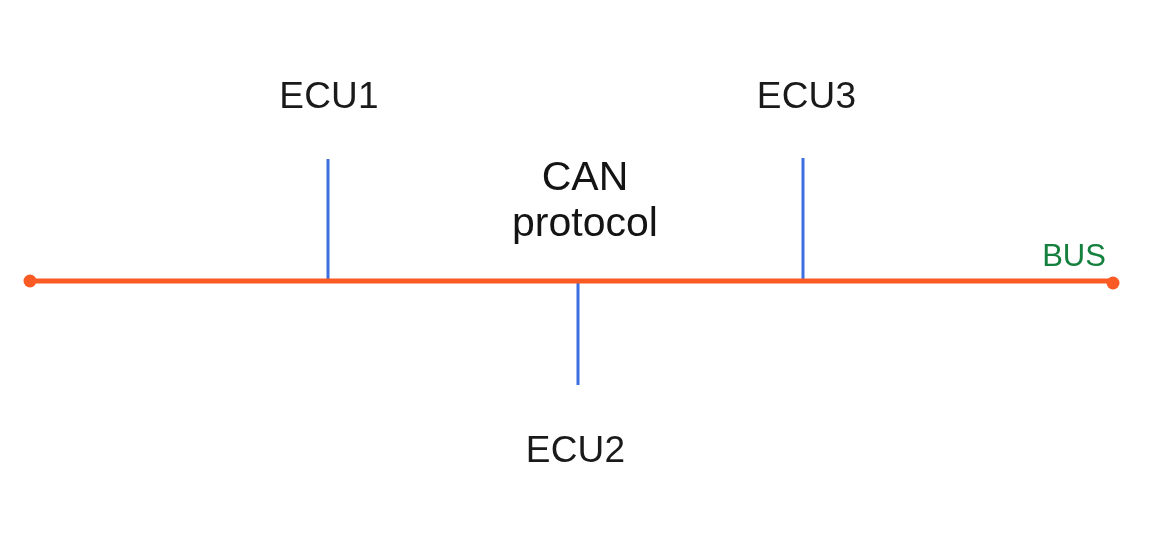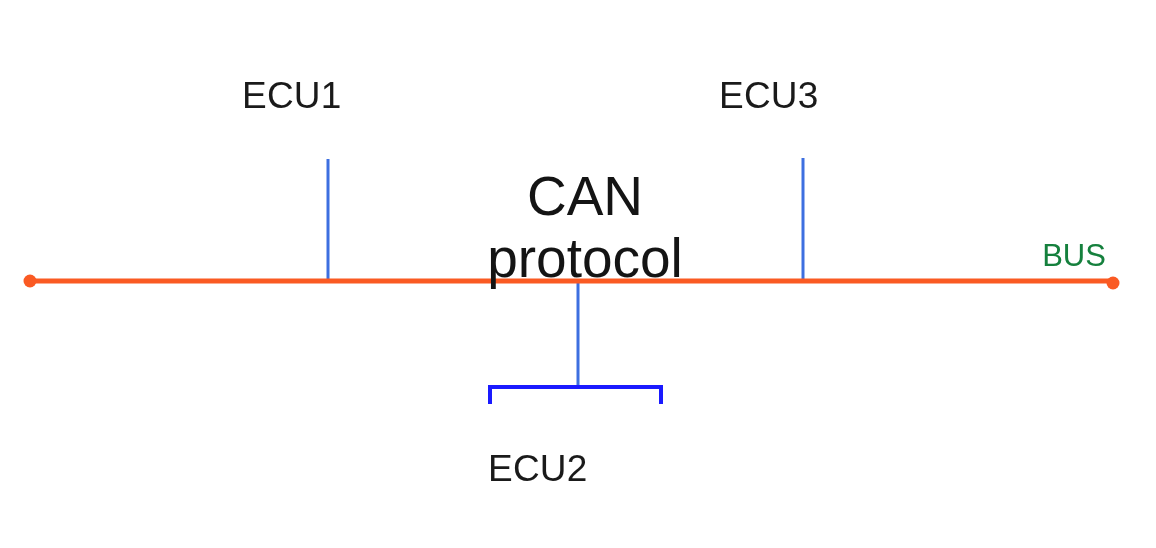--- a/index.html
+++ b/index.html
@@ -23,44 +23,43 @@
     top: 0;
     width: 1156px;
     height: 548px;
   }
   .ecu-node {
     position: absolute;
     box-sizing: border-box;
     background: #ffffff;
     display: flex;
     align-items: center;
-    justify-content: flex-start;
+    justify-content: center;
   }
   .ecu-label {
     font-size: 37px;
     color: #1a1a1a;
     line-height: 1;
     letter-spacing: 0.2px;
     white-space: nowrap;
   }
   #ecu1-node { left: 242px; top: 31px;  width: 174px; height: 128px; }
   #ecu3-node { left: 719px; top: 32px;  width: 175px; height: 126px; }
-  #ecu2-node { left: 488px; top: 404px; width: 175px; height: 129px; }
+  #ecu2-node { left: 488px; top: 385px; width: 175px; height: 129px; }
 
   #protocol-caption {
     position: absolute;
     left: 430px;
     top: 154px;
     width: 310px;
     text-align: center;
-    font-size: 55px;
+    font-size: 41px;
     line-height: 1.12;
     color: #141414;
     white-space: pre-line;
-    margin-top: 12px;
   }
   #bus-label {
     position: absolute;
     left: 1026px;
     top: 240px;
     width: 96px;
     text-align: center;
     font-size: 31px;
     line-height: 1;
     color: #15803d;

